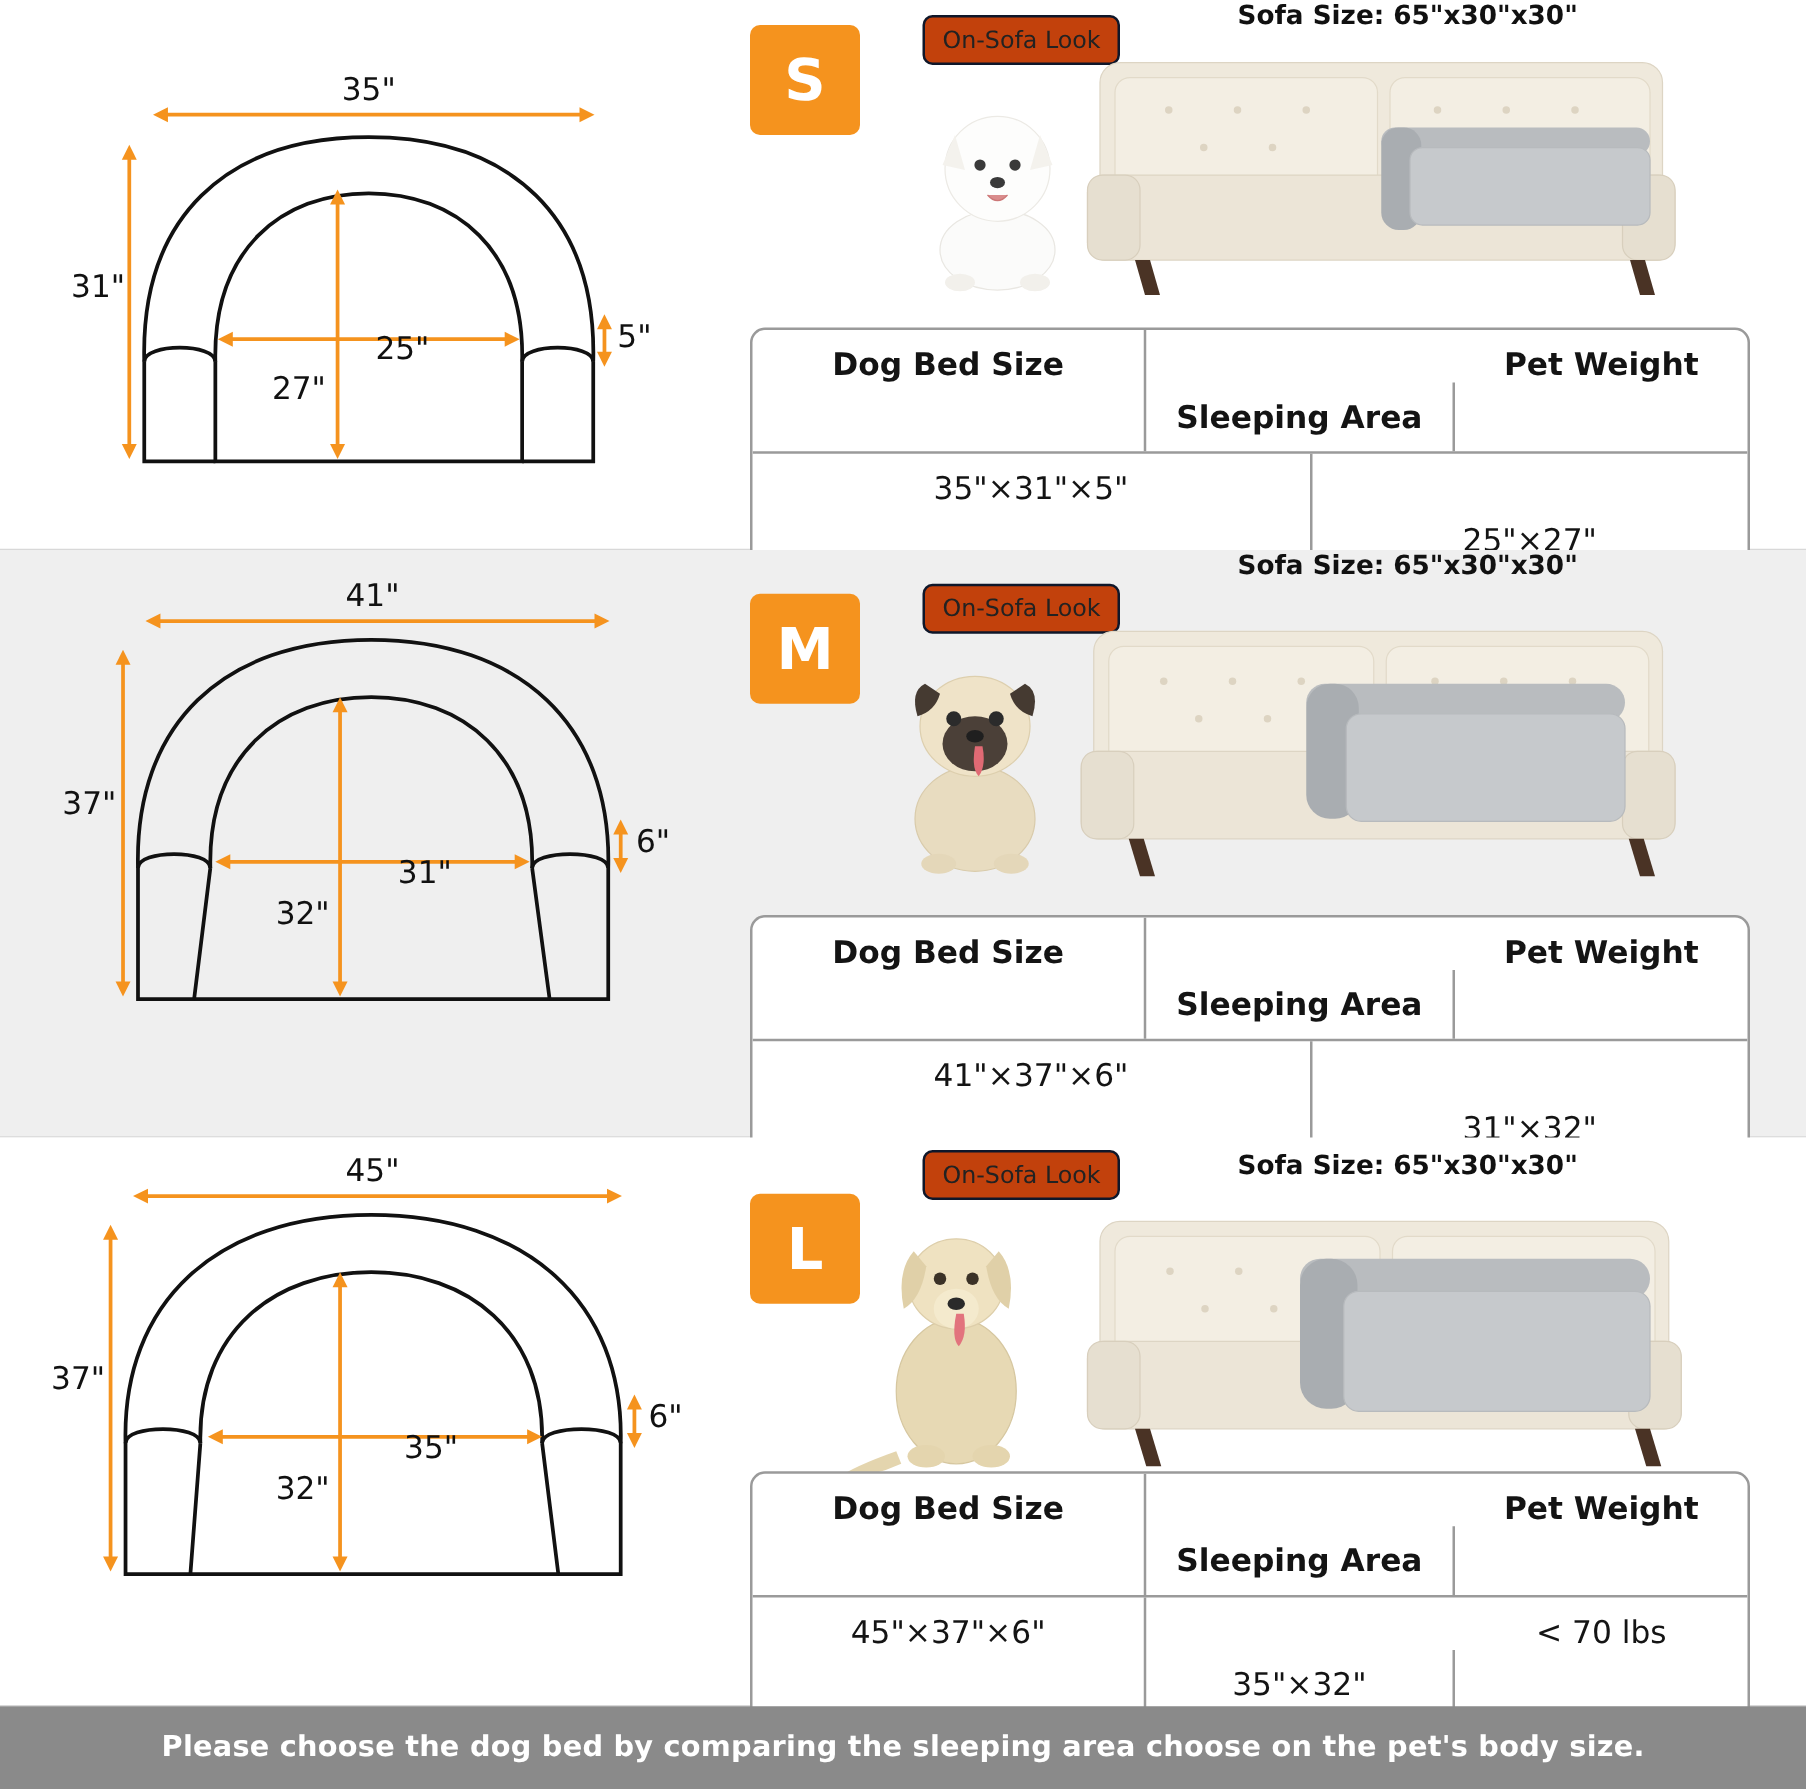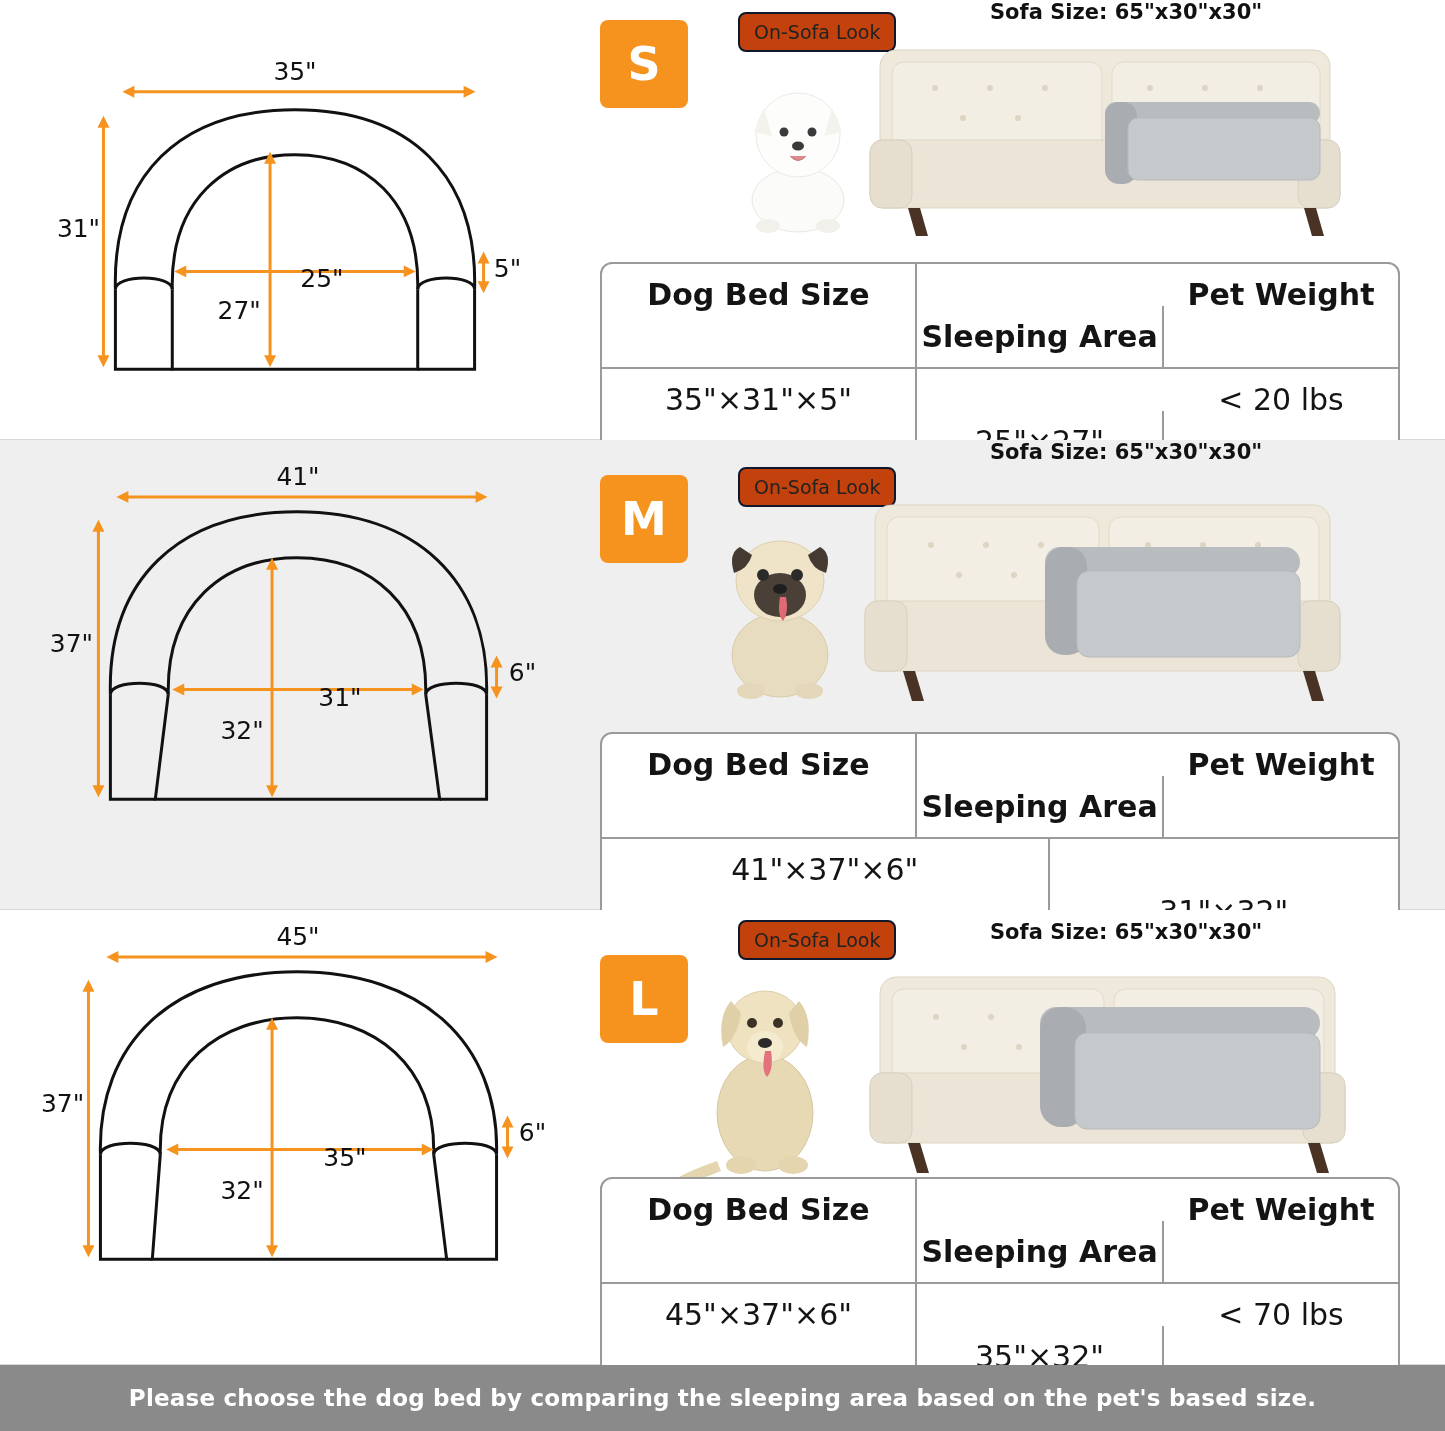--- a/index.html
+++ b/index.html
@@ -93,21 +93,21 @@
     width: 800px;
   }
   .spec-table .trow {
     display: flex;
   }
   .spec-table .trow.head { border-bottom: 2px solid #9a9a9a; }
   .spec-table .cell {
     flex: 1 1 0;
     text-align: center;
     padding: 13px 4px;
-    font-size: 30px;
+    font-size: 25px;
     color: #141414;
     border-right: 2px solid #9a9a9a;
     white-space: nowrap;
   }
   .spec-table .cell:last-child { border-right: none; text-align: center; }
   .spec-table .trow.head .cell { font-weight: 600; }
   .spec-table .cell.c0 { flex: 1.35 1 0; }
   .spec-table .cell.c1 { flex: 1.05 1 0; margin-top: 42px; }
   .spec-table .cell.c2 { flex: 1 1 0; }
 
@@ -224,21 +224,20 @@
 
       <div class="spec-table" style="left:10px; top:262px;">
         <div class="trow head">
           <div class="cell c0">Dog Bed Size</div>
           <div class="cell c1">Sleeping Area</div>
           <div class="cell c2">Pet Weight</div>
         </div>
         <div class="trow">
           <div class="cell c0">35"×31"×5"</div>
           <div class="cell c1">25"×27"</div>
-          <div class="cell c2">&lt; 20 lbs</div>
         </div>
       </div>
     </div>
   </div>
 
   <div class="size-row row-m">
     <div class="left-pane">
       <svg class="diagram" width="590" height="470" viewBox="0 0 590 470">
         <path d="M110 255 C107 140 178 72 297 72 C416 72 490 140 487 255" fill="none" stroke="#111" stroke-width="3"></path>
         <path d="M168 255 C166 165 223 118 297 118 C371 118 428 165 426 255" fill="none" stroke="#111" stroke-width="3"></path>
@@ -426,14 +425,14 @@
         </div>
         <div class="trow">
           <div class="cell c0">45"×37"×6"</div>
           <div class="cell c1">35"×32"</div>
           <div class="cell c2">&lt; 70 lbs</div>
         </div>
       </div>
     </div>
   </div>
 
-  <div class="footer">Please choose the dog bed by comparing the sleeping area based on the pet's based size.</div>
+  <div class="footer">Please choose the dog bed by comparing the sleeping area choose on the pet's body size.</div>
 </div>
 
 </body></html>

